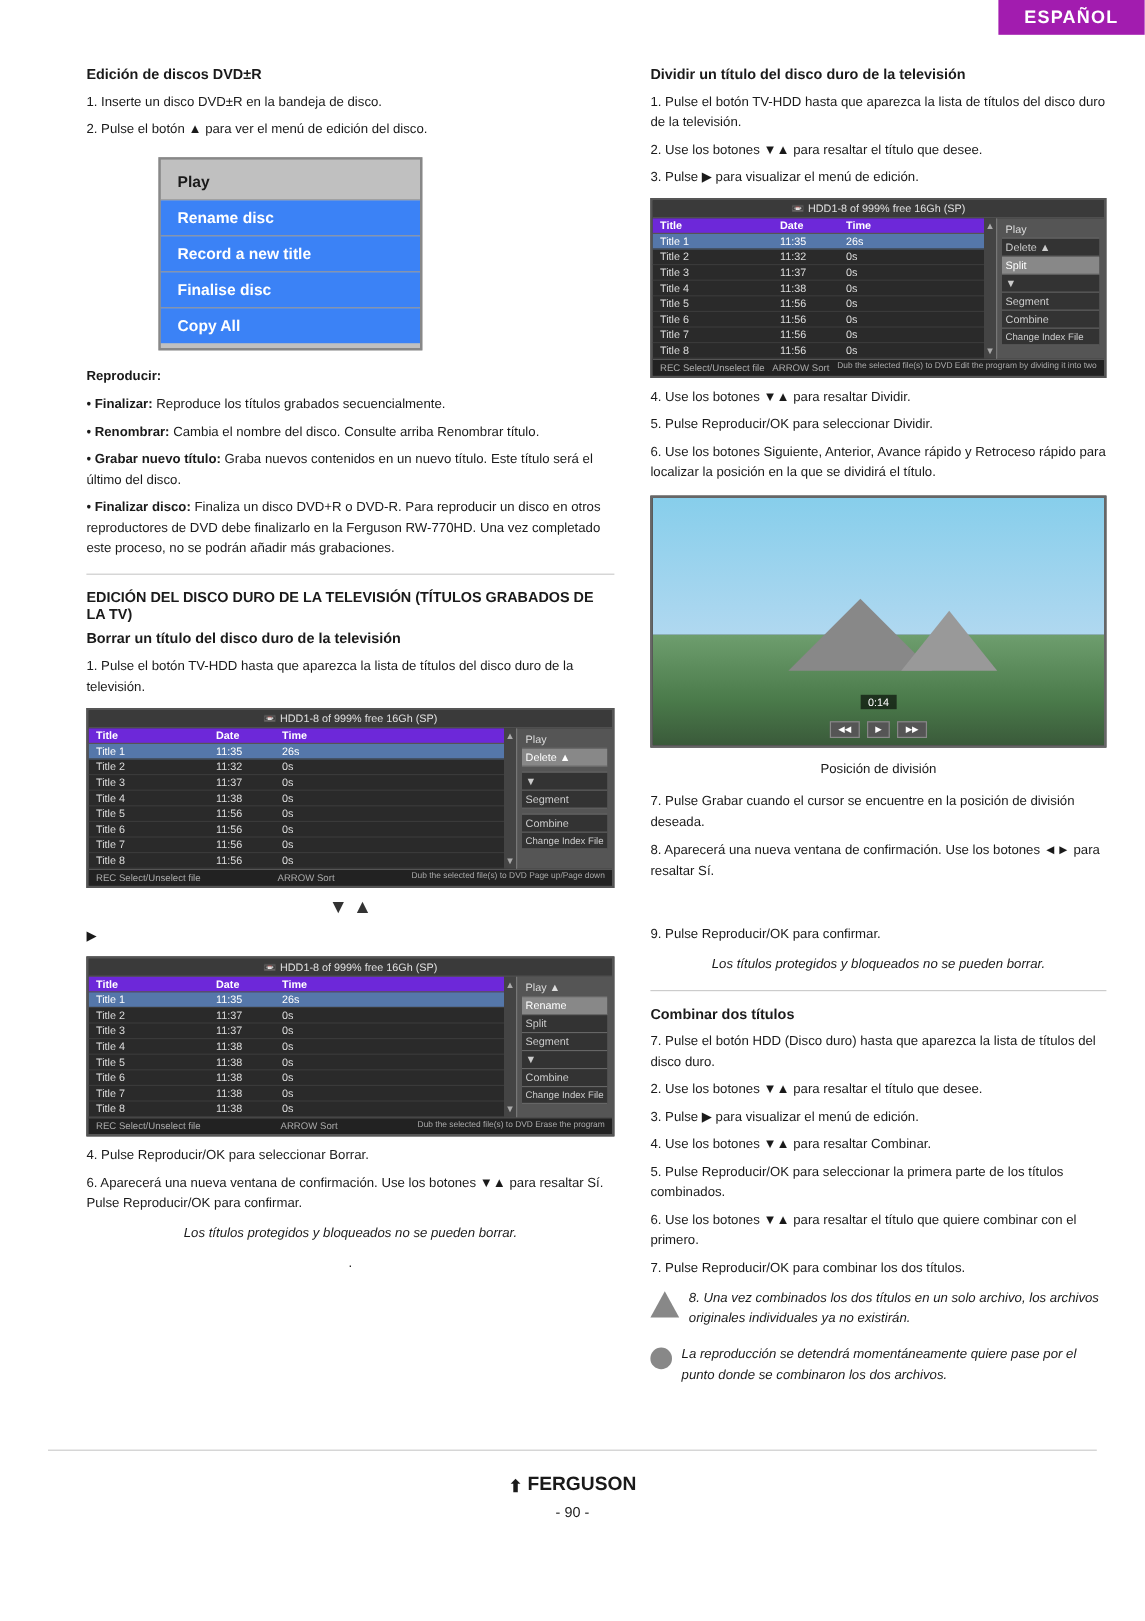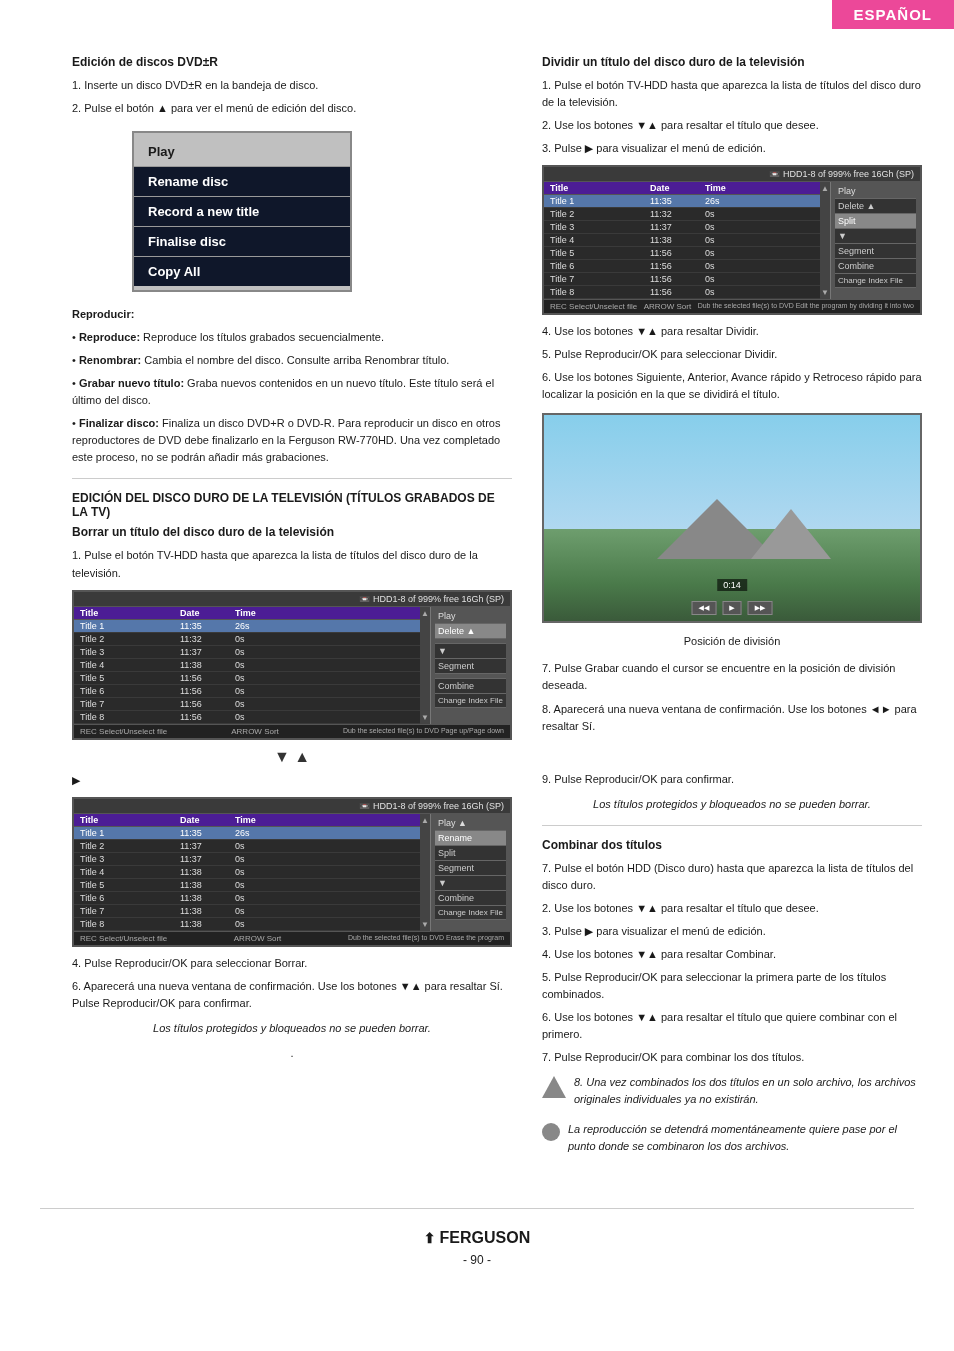--- a/index.html
+++ b/index.html
@@ -10,21 +10,21 @@
       font-family: Arial, Helvetica, sans-serif;
       font-size: 12px;
       color: #1a1a1a;
       position: relative;
     }
 
     
     .header-bar {
       position: absolute;
       top: 0; right: 0;
-      background: #ec4899;
+      background: #a21caf;
       color: #ffffff;
       font-size: 15px;
       font-weight: bold;
       padding: 6px 22px;
       letter-spacing: 1px;
     }
 
     
     .page-content {
       padding: 55px 40px 40px 40px;
@@ -73,46 +73,46 @@
     .menu-item {
       padding: 7px 14px;
       font-size: 13px;
       font-weight: bold;
       color: #1a1a1a;
       border-bottom: 1px solid #999;
     }
 
     .menu-item:last-child { border-bottom: none; }
     .menu-item.selected {
-      background: #0f172a;
+      background: #3b82f6;
       color: #ffffff;
     }
 
     
     .hdd-table-wrap {
       background: #2a2a2a;
       border: 2px solid #555;
       margin: 8px 0;
       font-size: 9px;
       color: #e0e0e0;
       width: 100%;
     }
 
     .hdd-header {
       display: flex;
-      justify-content: flex-end;
+      justify-content: center;
       background: #3a3a3a;
       padding: 2px 6px;
       font-size: 9px;
       border-bottom: 1px solid #555;
     }
 
     .hdd-col-headers {
       display: flex;
-      background: #4c1d95;
+      background: #6d28d9;
       padding: 1px 6px;
       border-bottom: 1px solid #555;
     }
 
     .hdd-col-headers span {
       font-size: 9px;
       font-weight: bold;
       color: #fff;
     }
 
@@ -351,21 +351,21 @@
 
     <div class="menu-box">
       <div class="menu-item">Play</div>
       <div class="menu-item selected">Rename disc</div>
       <div class="menu-item selected">Record a new title</div>
       <div class="menu-item selected">Finalise disc</div>
       <div class="menu-item selected">Copy All</div>
     </div>
 
     <p style="font-weight:bold; margin-top:8px;">Reproducir:</p>
-    <p>• <strong>Reproduce:</strong> Reproduce los títulos grabados secuencialmente.</p>
+    <p>• <strong>Finalizar:</strong> Reproduce los títulos grabados secuencialmente.</p>
     <p>• <strong>Renombrar:</strong> Cambia el nombre del disco. Consulte arriba Renombrar título.</p>
     <p>• <strong>Grabar nuevo título:</strong> Graba nuevos contenidos en un nuevo título. Este título será el último del disco.</p>
     <p>• <strong>Finalizar disco:</strong> Finaliza un disco DVD+R o DVD-R. Para reproducir un disco en otros reproductores de DVD debe finalizarlo en la Ferguson RW-770HD. Una vez completado este proceso, no se podrán añadir más grabaciones.</p>
 
     <div class="separator"></div>
 
     <h3>EDICIÓN DEL DISCO DURO DE LA TELEVISIÓN (TÍTULOS GRABADOS DE LA TV)</h3>
 
     <h2>Borrar un título del disco duro de la televisión</h2>
 

